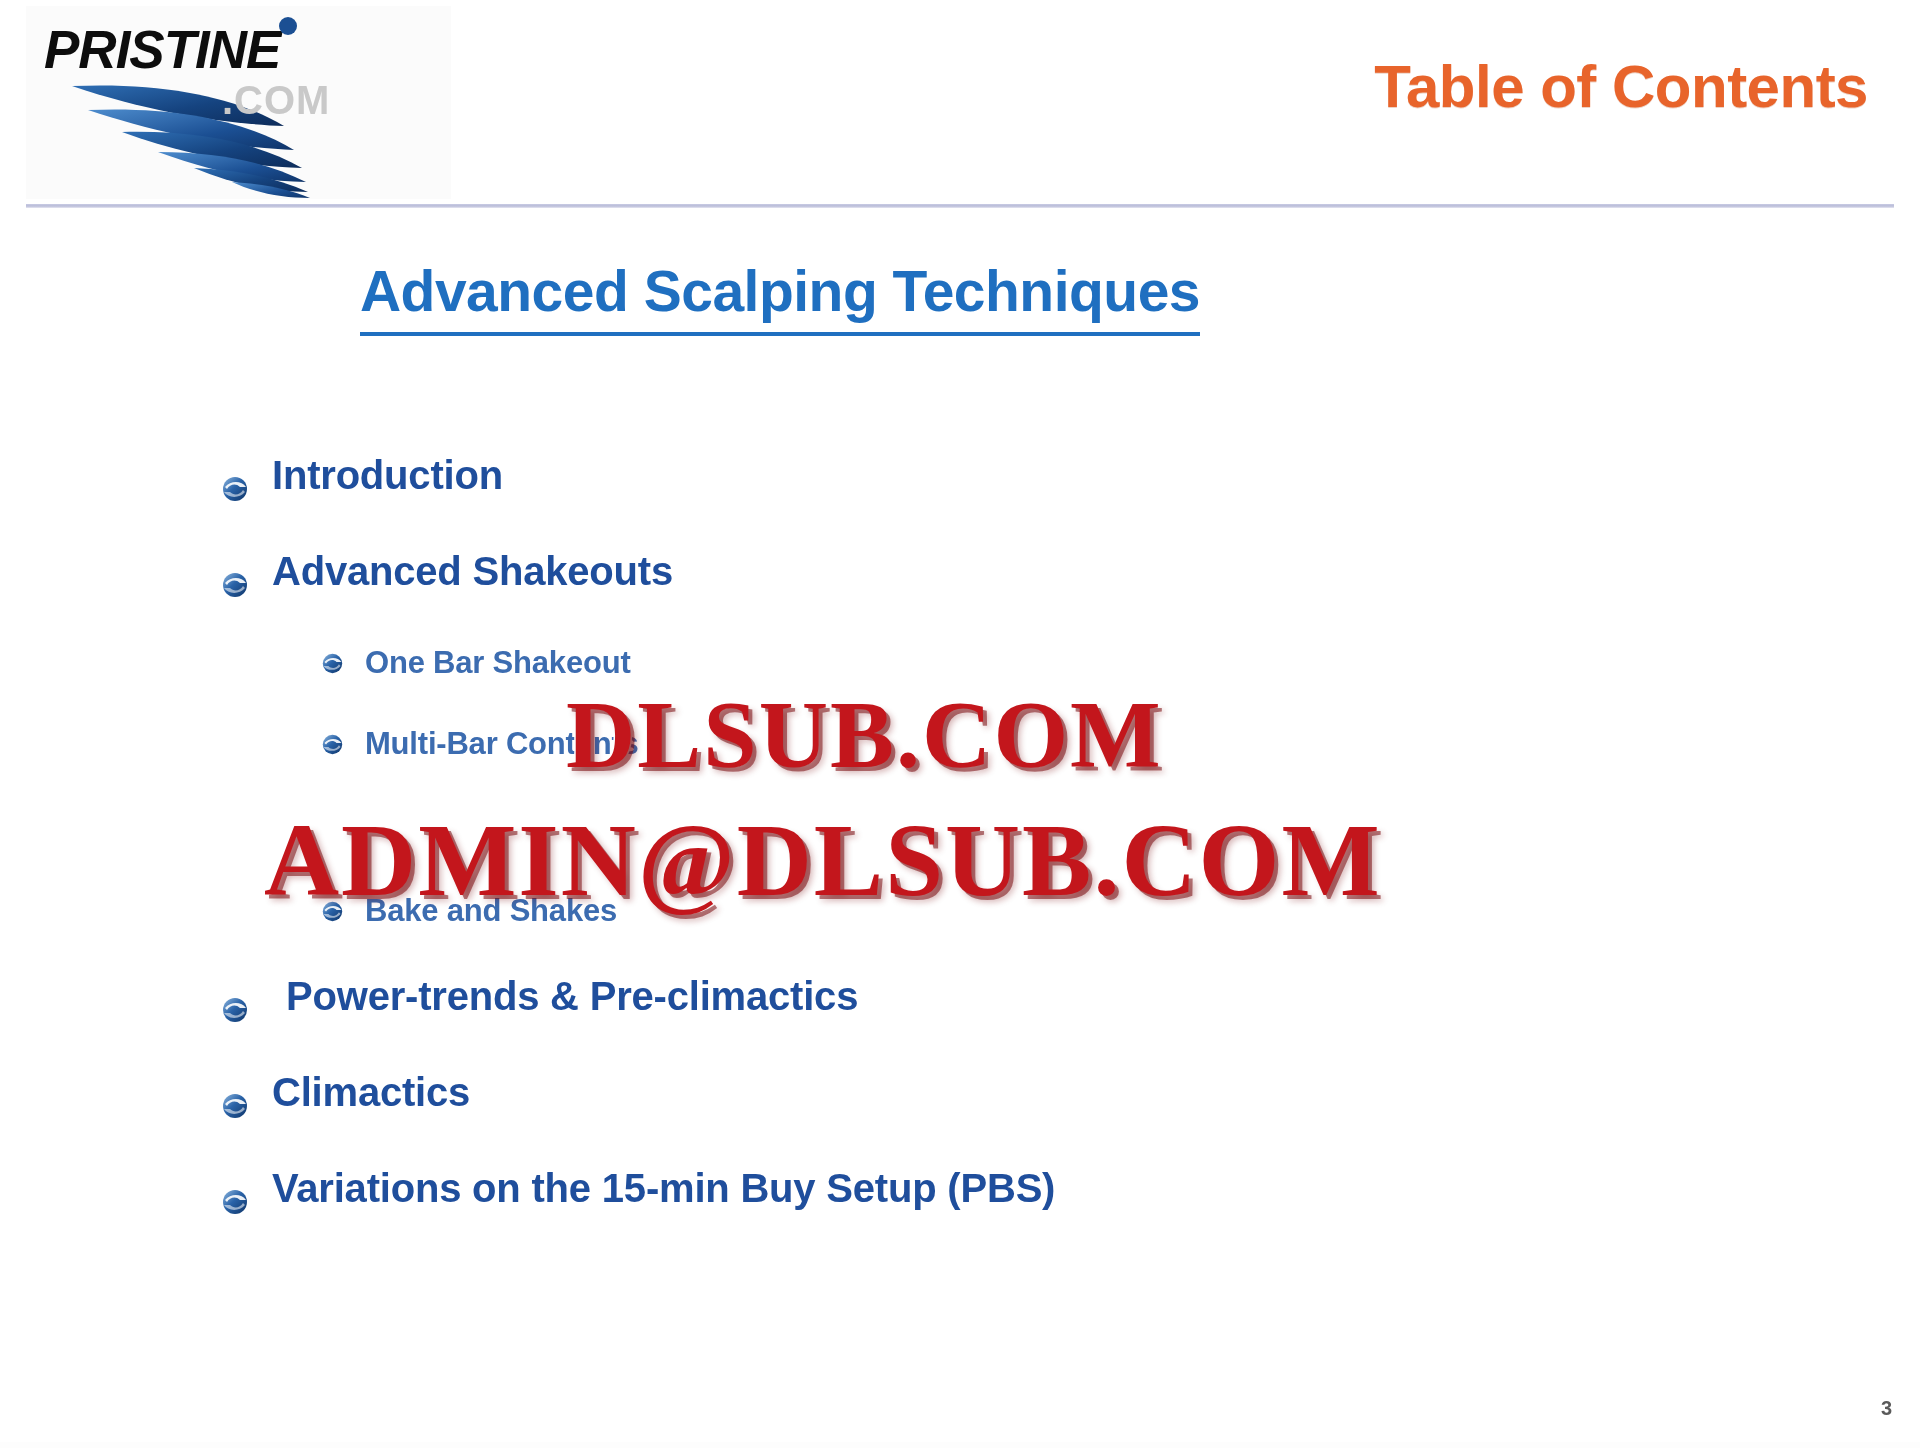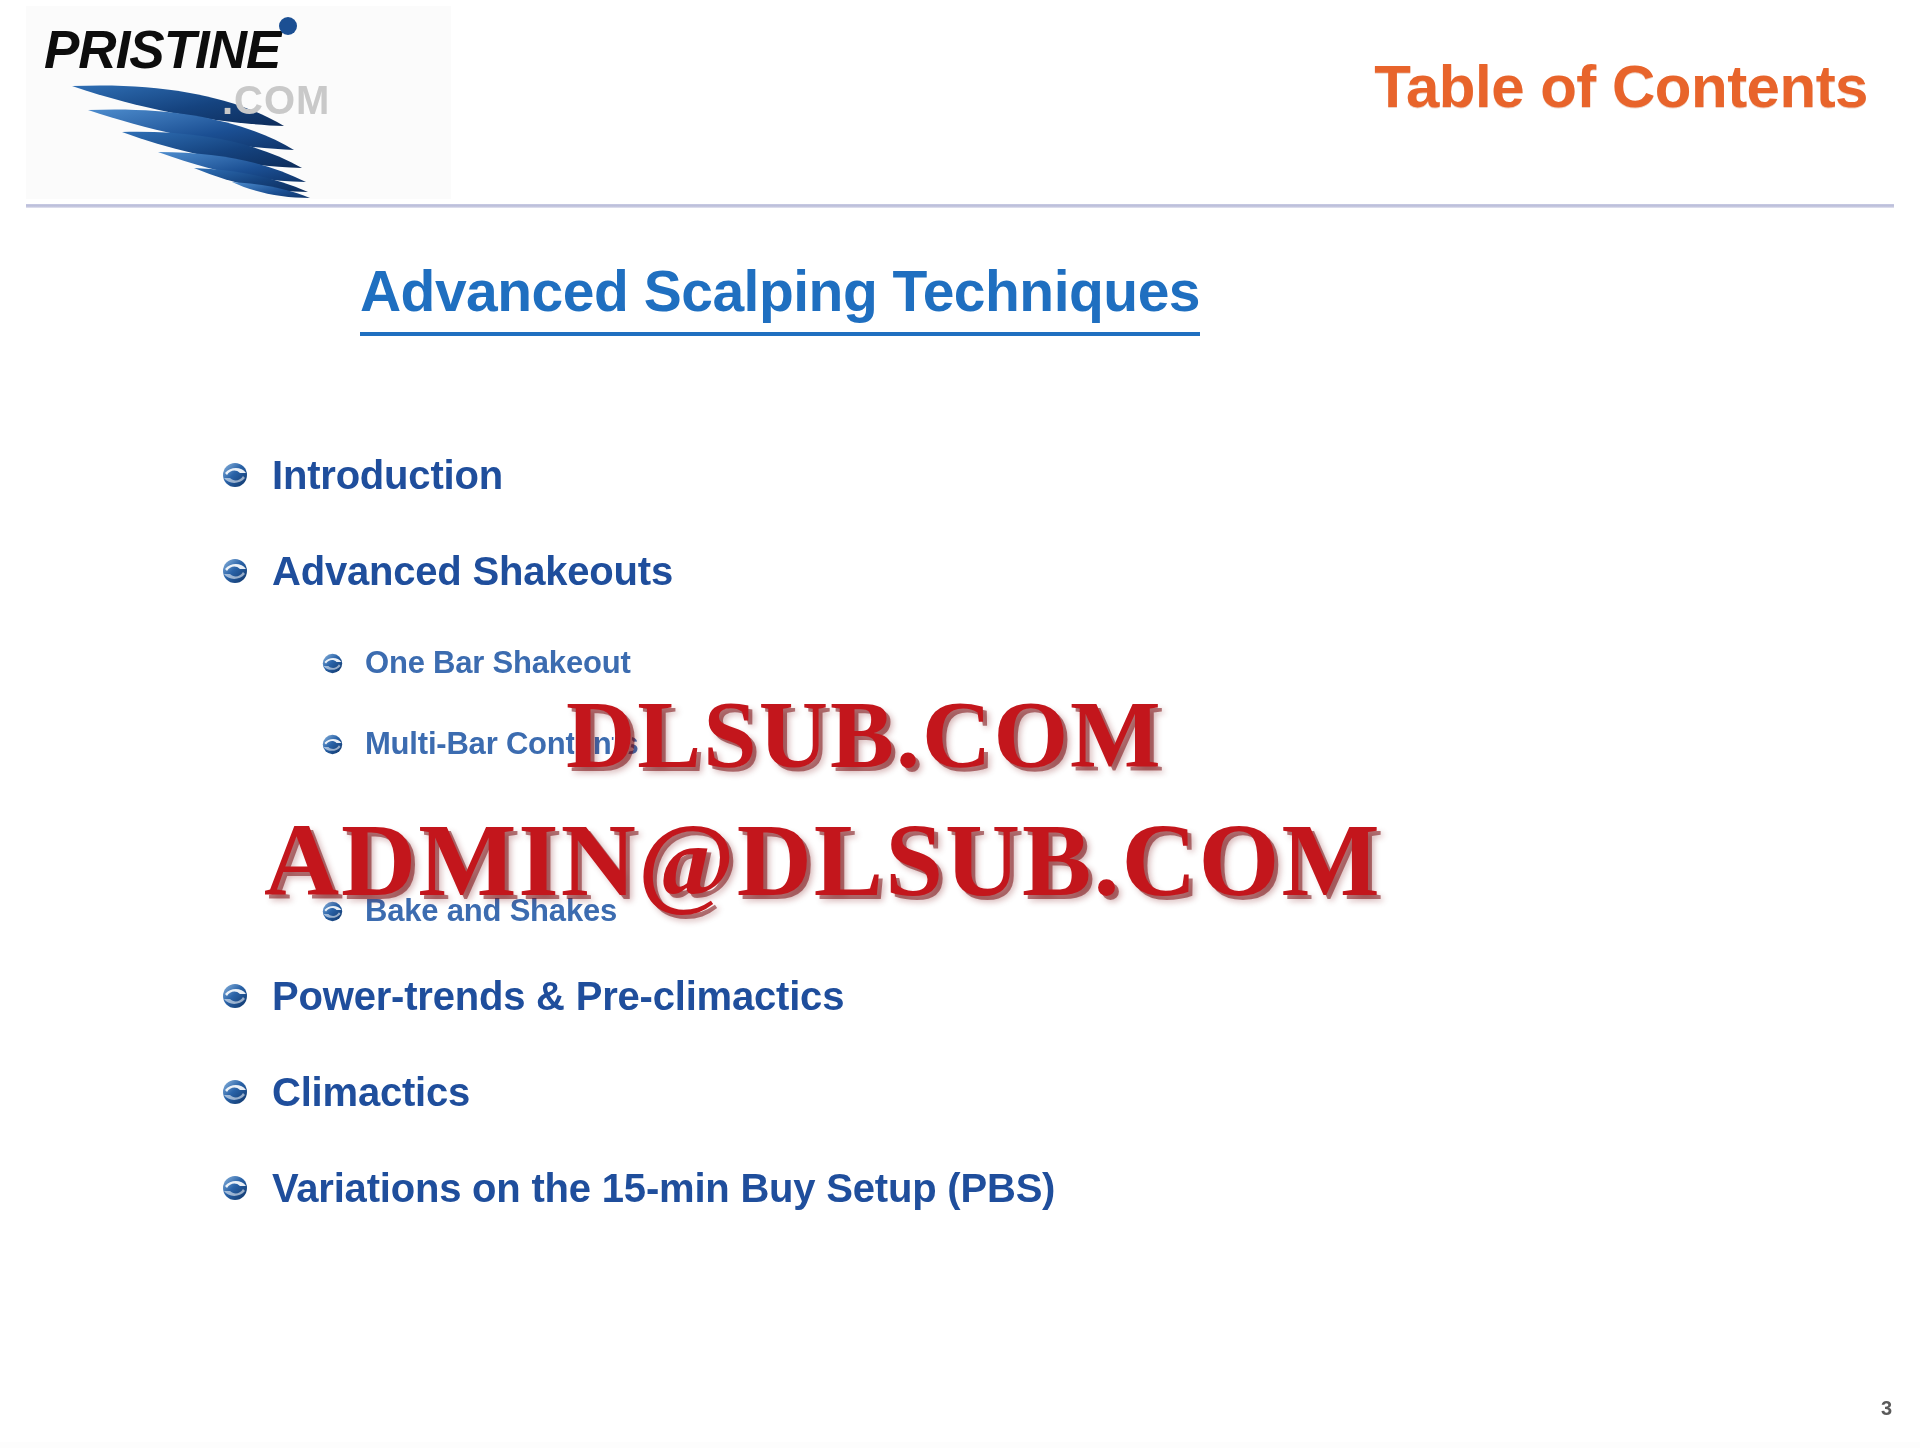--- a/index.html
+++ b/index.html
@@ -56,20 +56,21 @@
   .toc{
     position:absolute;left:0;top:455px;width:100%;
   }
   .toc-item{
     display:flex;align-items:flex-start;
     white-space:nowrap;
   }
   .toc-item.lvl1{
     margin-left:222px;
     margin-bottom:56px;
+    align-items:flex-end;
   }
   .toc-item.lvl2{
     margin-left:322px;
     margin-bottom:50px;
   }
 
   .bullet{
     flex:0 0 auto;
     display:inline-block;
     position:relative;
@@ -223,21 +224,21 @@
       <span class="bullet">
         <svg viewBox="0 0 26 26" width="21" height="21">
           <circle cx="13" cy="13" r="12" fill="url(#b1)"></circle>
           <path d="M3 11 C9 4 20 5 24 11 L18 11 C14 7 8 8 5 13 Z" fill="#ffffff" opacity=".9"></path>
           <path d="M23 16 C17 23 6 22 2 16 L8 16 C12 20 18 19 21 14 Z" fill="#ffffff" opacity=".55"></path>
         </svg>
       </span>
       <span class="toc-label">Bake and Shakes</span>
     </div>
 
-    <div class="toc-item lvl1" style="margin-top:44px;">
+    <div class="toc-item lvl1" style="margin-top:44px;gap:14px;">
       <span class="bullet">
         <svg viewBox="0 0 26 26" width="26" height="26">
           <circle cx="13" cy="13" r="12" fill="url(#b1)"></circle>
           <path d="M3 11 C9 4 20 5 24 11 L18 11 C14 7 8 8 5 13 Z" fill="#ffffff" opacity=".9"></path>
           <path d="M23 16 C17 23 6 22 2 16 L8 16 C12 20 18 19 21 14 Z" fill="#ffffff" opacity=".55"></path>
         </svg>
       </span>
       <span class="toc-label">Power-trends &amp; Pre-climactics</span>
     </div>
 

